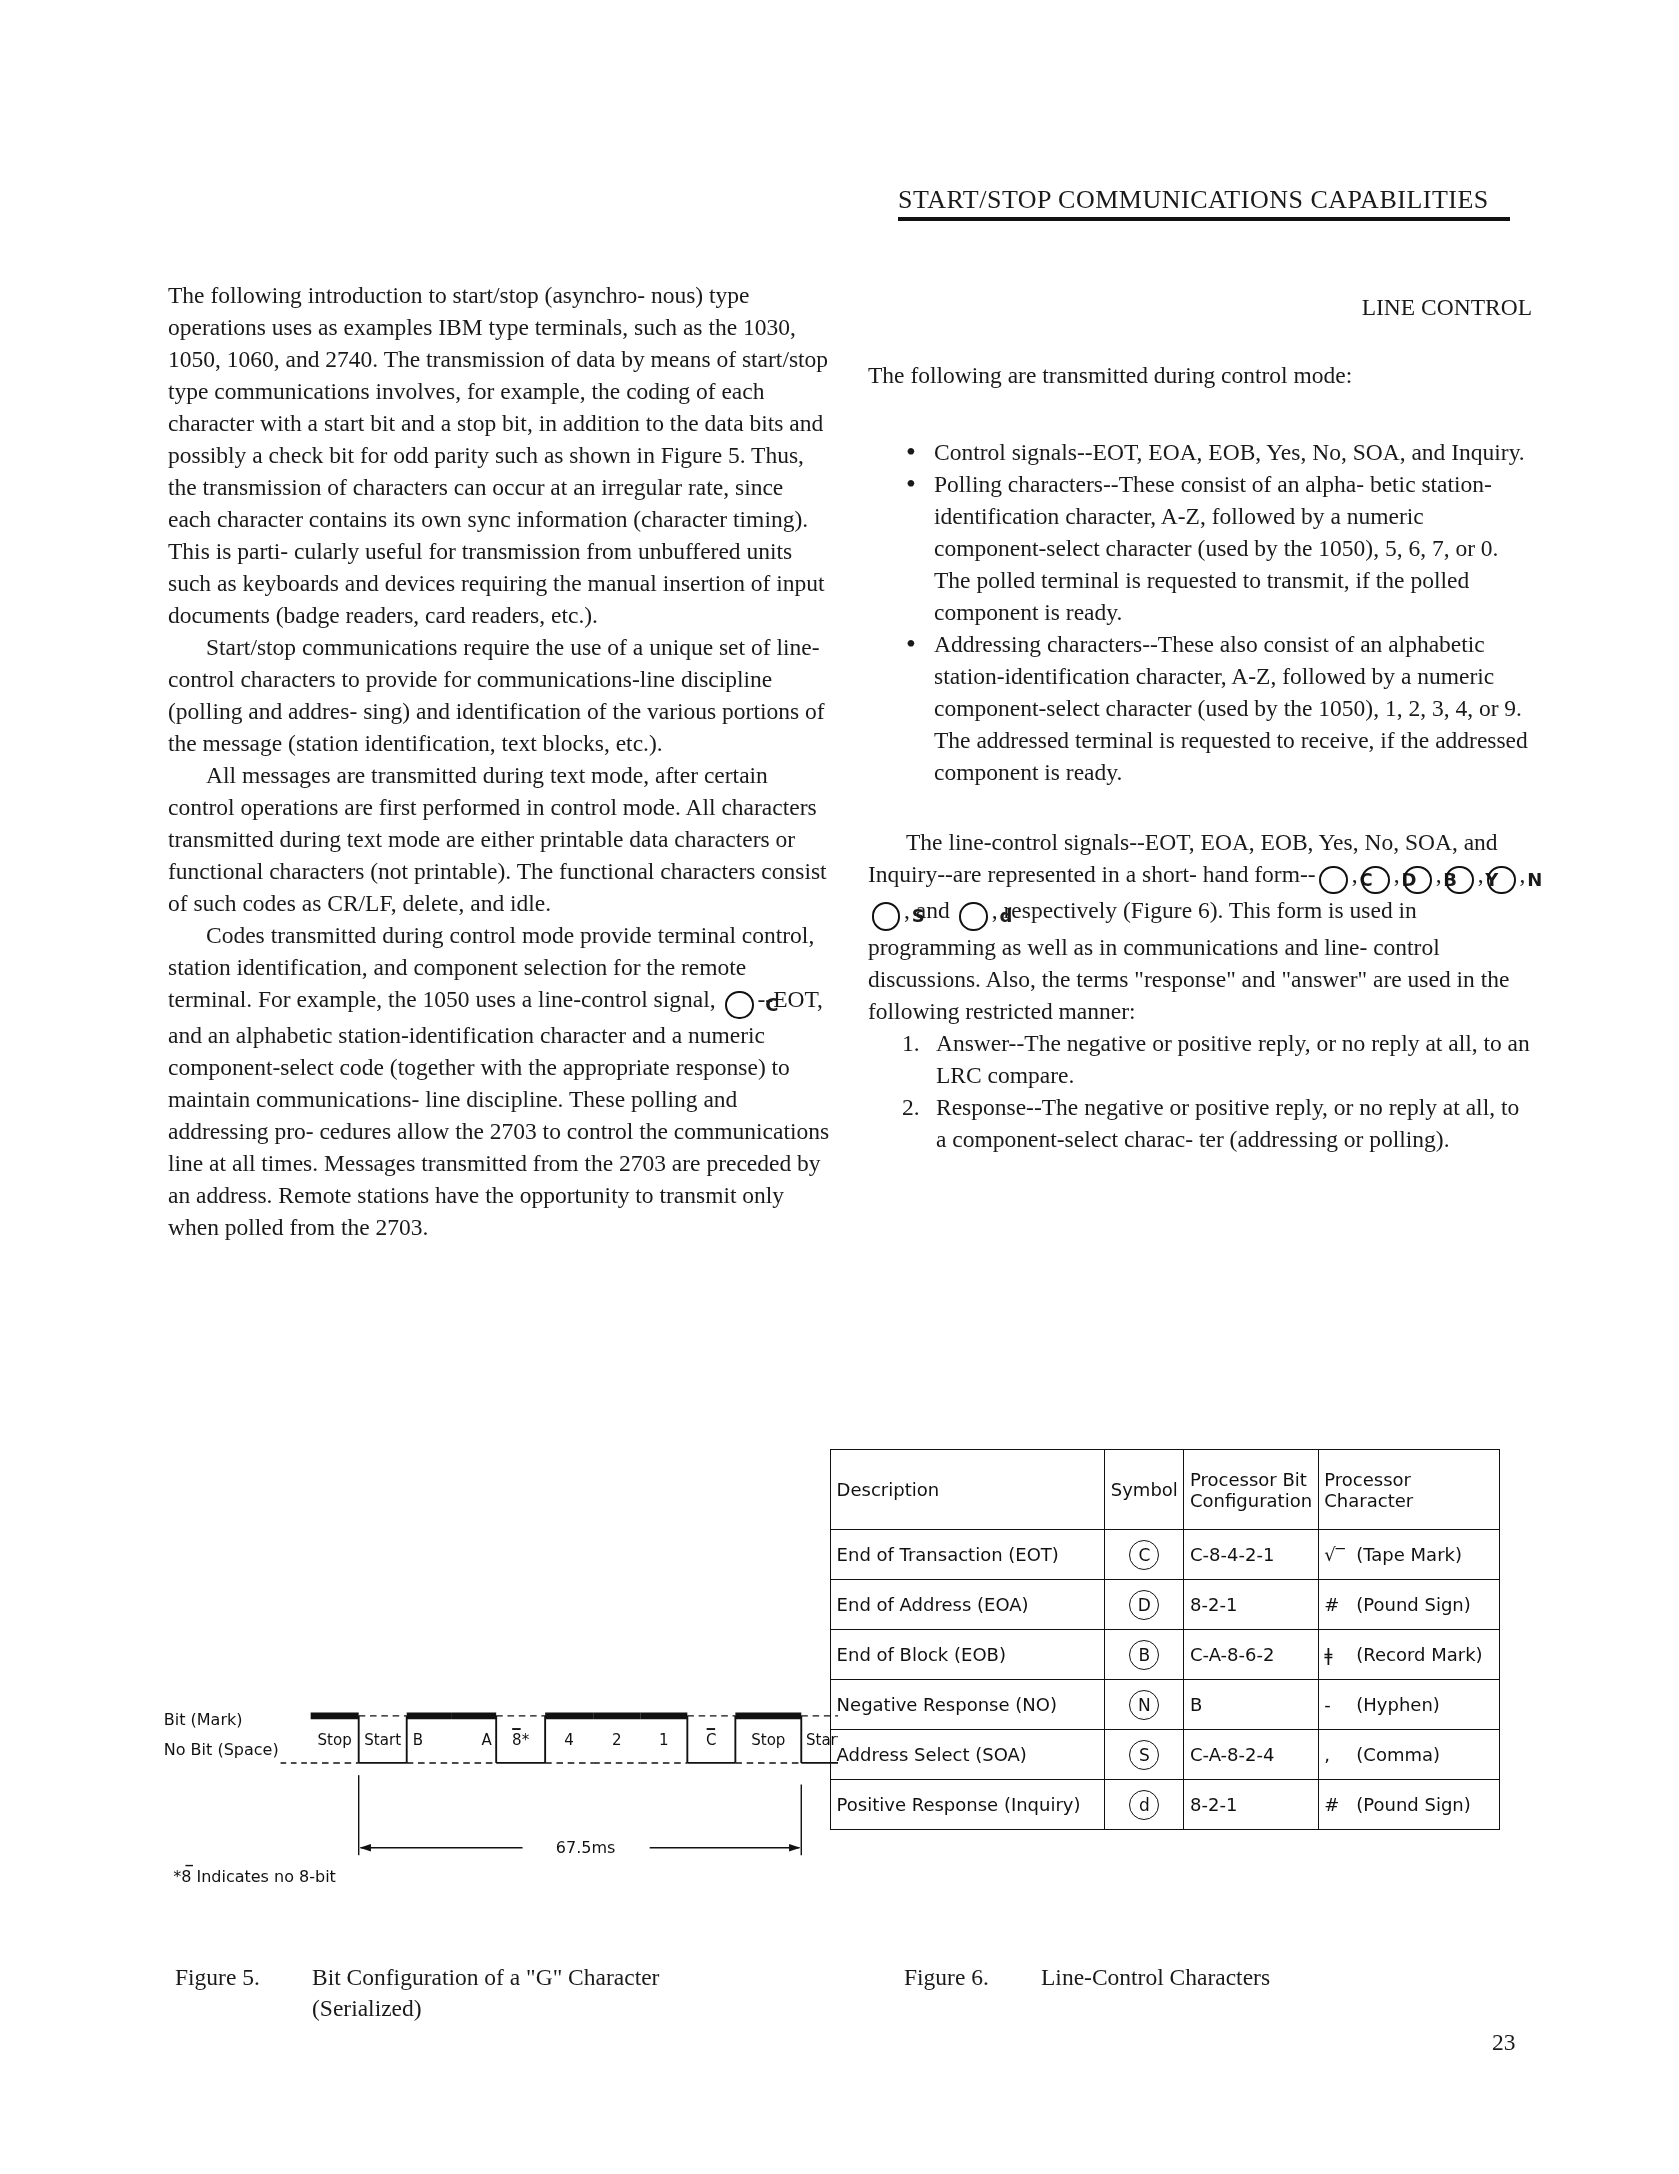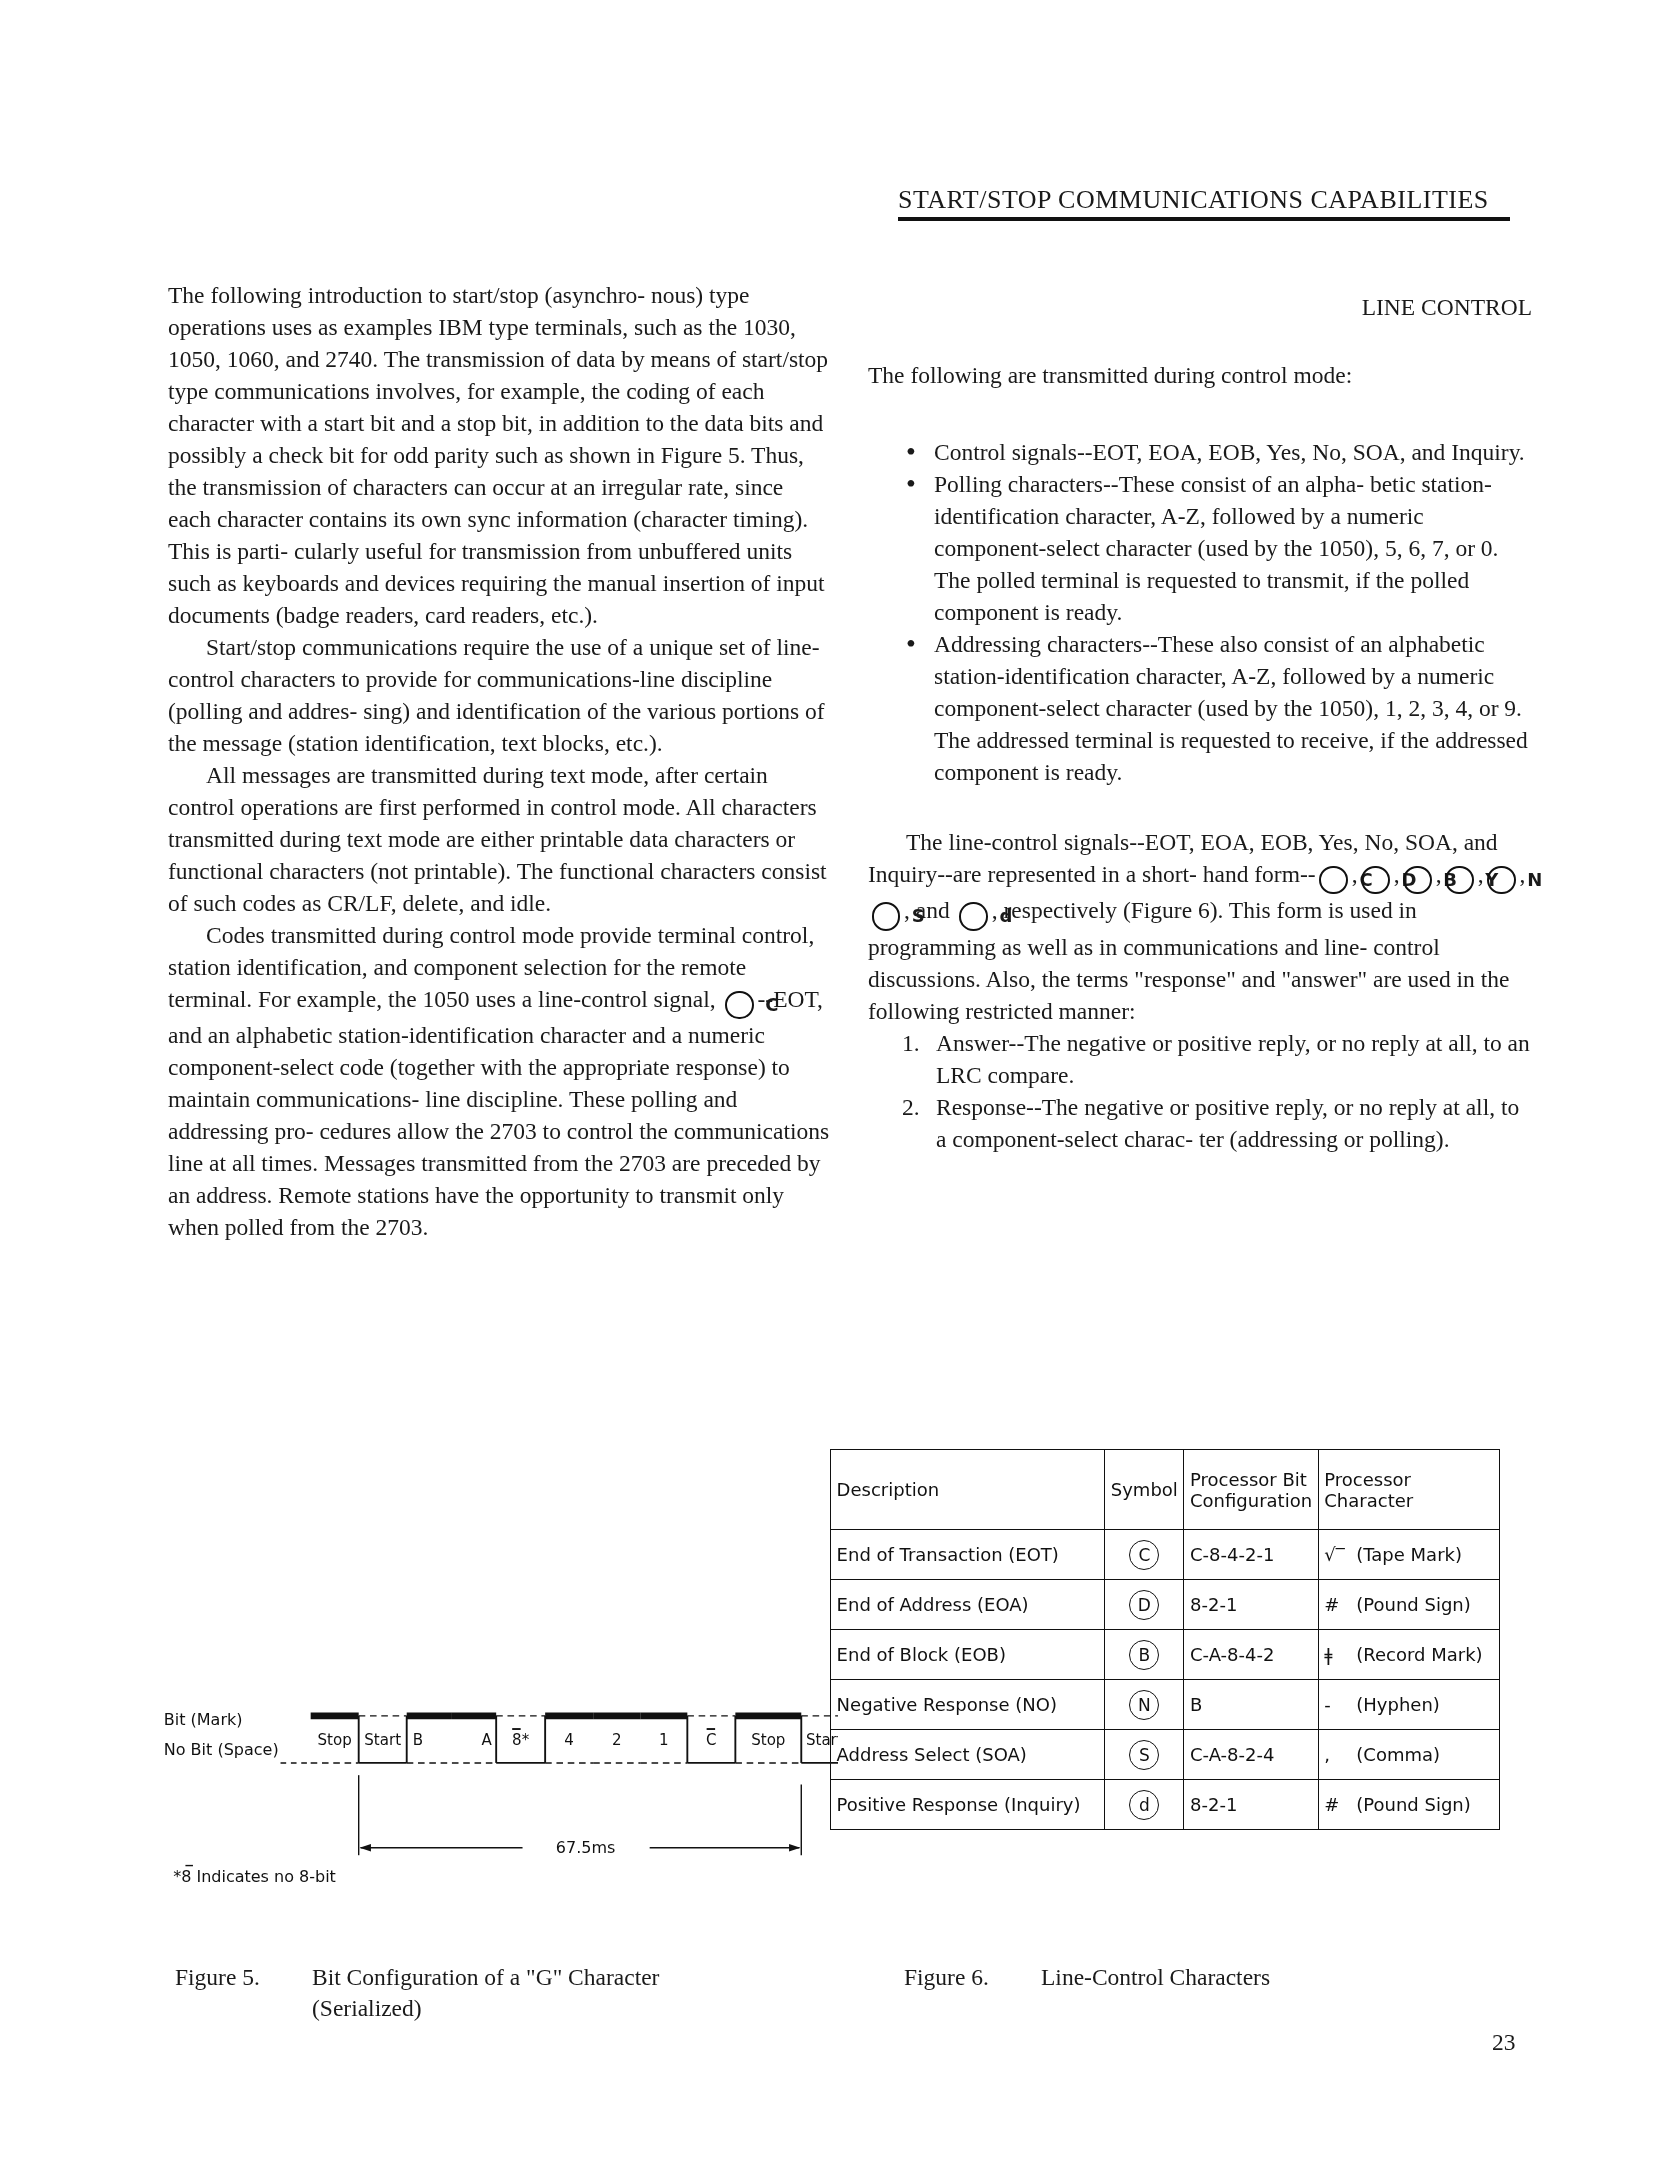--- a/index.html
+++ b/index.html
@@ -166,21 +166,21 @@
       </tr>
       <tr>
         <td>End of Address (EOA)</td>
         <td class="sym"><span class="tcirc">D</span></td>
         <td>8-2-1</td>
         <td><span><span class="pc-glyph">#</span><span>(Pound Sign)</span></span></td>
       </tr>
       <tr>
         <td>End of Block (EOB)</td>
         <td class="sym"><span class="tcirc">B</span></td>
-        <td>C-A-8-4-2</td>
+        <td>C-A-8-6-2</td>
         <td><span><span class="pc-glyph">ǂ</span><span>(Record Mark)</span></span></td>
       </tr>
       <tr>
         <td>Negative Response (NO)</td>
         <td class="sym"><span class="tcirc">N</span></td>
         <td>B</td>
         <td><span><span class="pc-glyph">-</span><span>(Hyphen)</span></span></td>
       </tr>
       <tr>
         <td>Address Select (SOA)</td>

